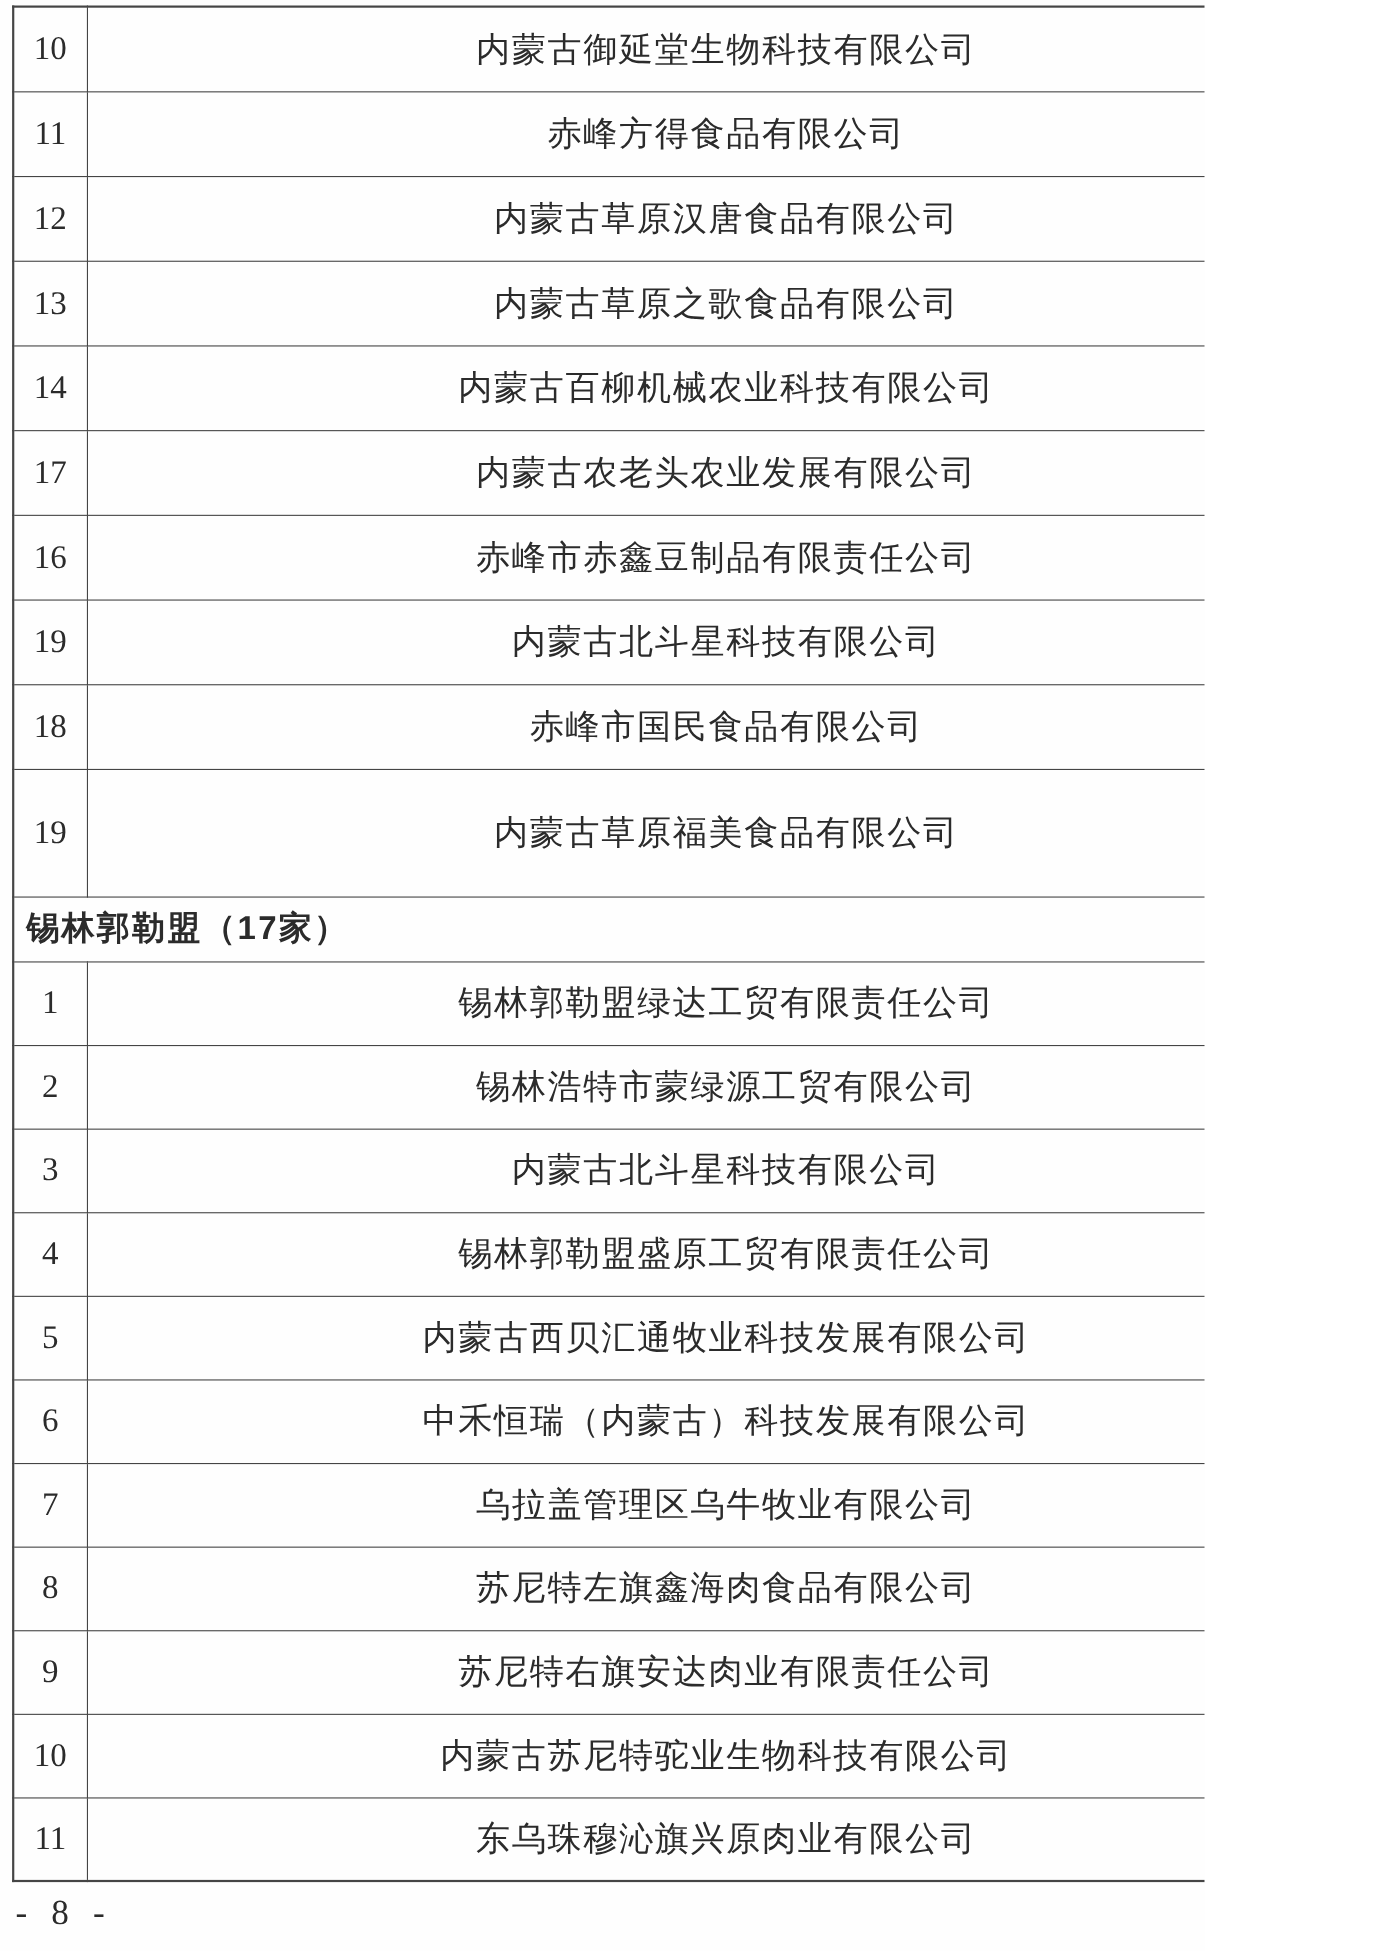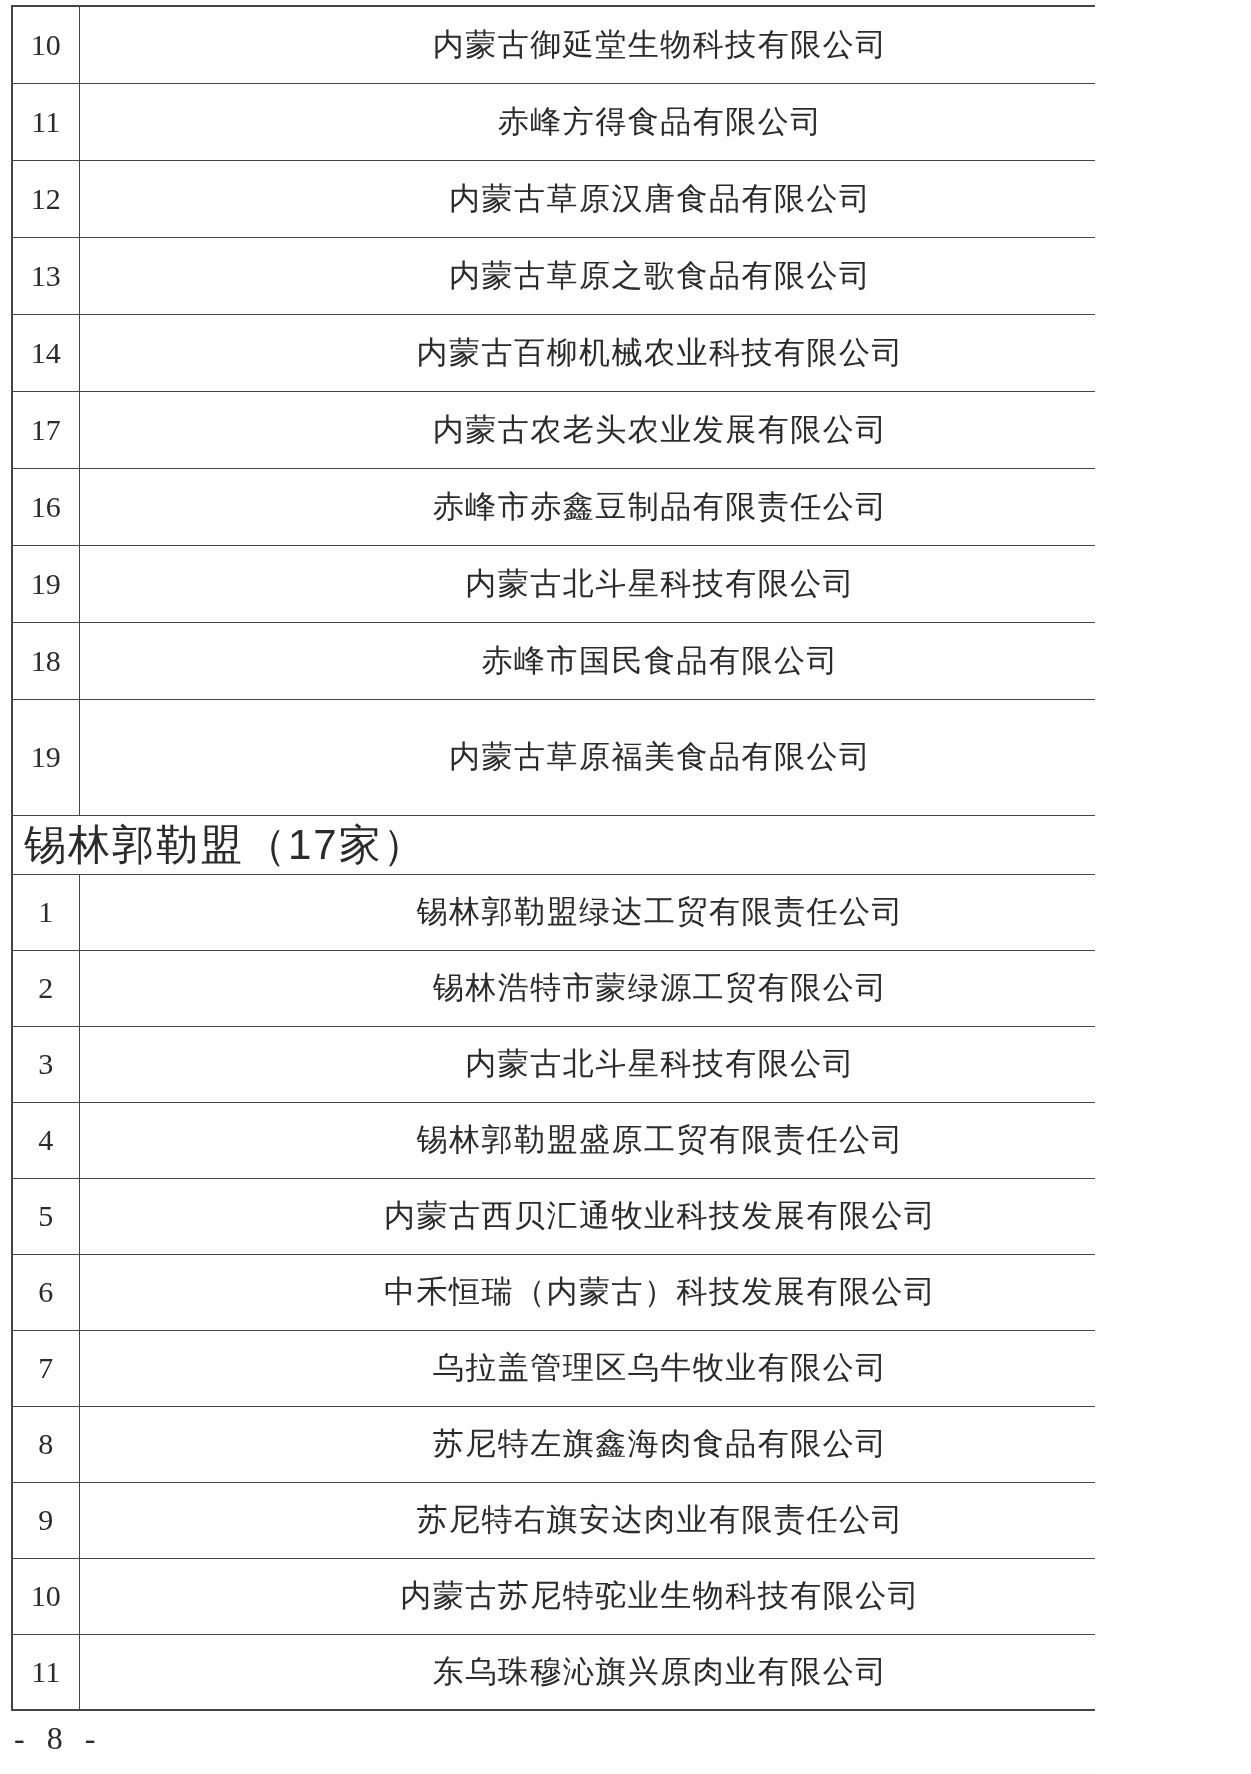--- a/index.html
+++ b/index.html
@@ -42,22 +42,22 @@
     font-size: 31px;
     letter-spacing: 1.5px;
     text-align: center;
   }
   tr.data-row.s0 { height: 77px; }
   tr.data-row.s1 { height: 76px; }
   tr.data-row.tall { height: 116px; padding-left: 33px; }
   tr.section-row { height: 59px; }
   td.section-cell {
     font-family: "Liberation Sans", "DejaVu Sans", sans-serif;
-    font-weight: normal;
-    font-size: 42px;
+    font-weight: bold;
+    font-size: 30px;
     padding-left: 11px;
     letter-spacing: 2px;
   }
   .page-number {
     position: absolute;
     left: 14px;
     top: 1720px;
     font-size: 32px;
     letter-spacing: 7px;
     color: var(--text-color, #2b2b2b);

